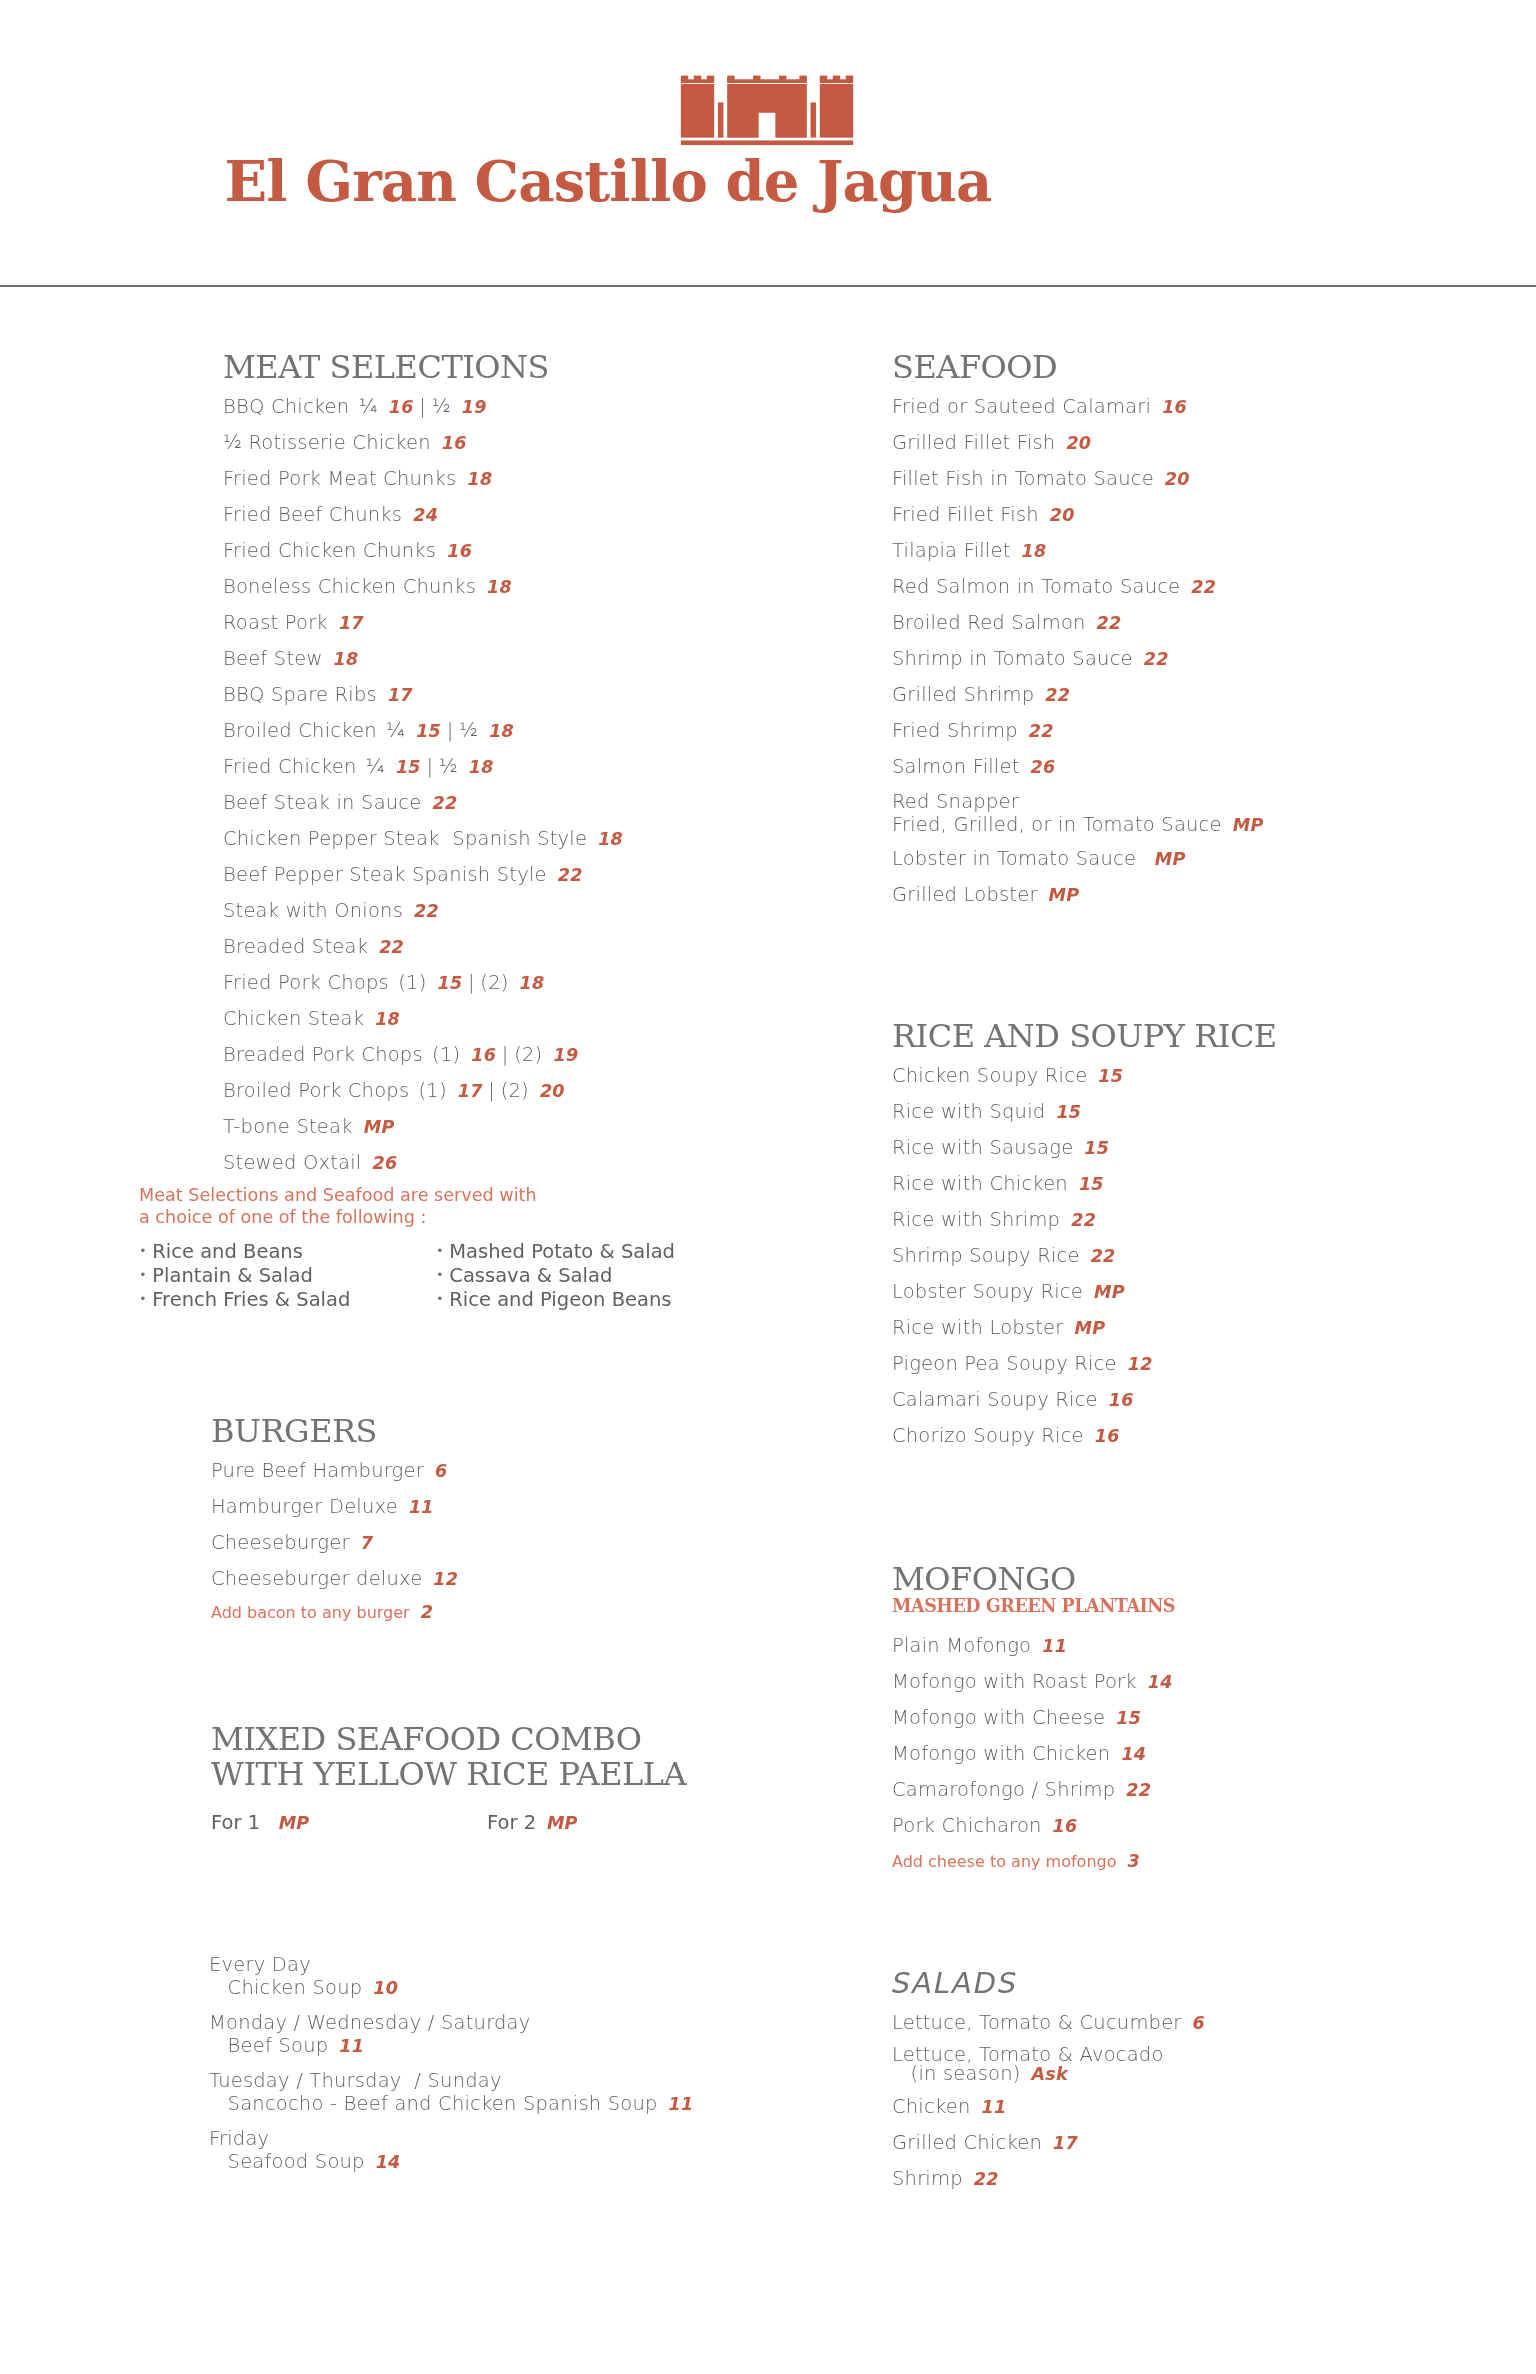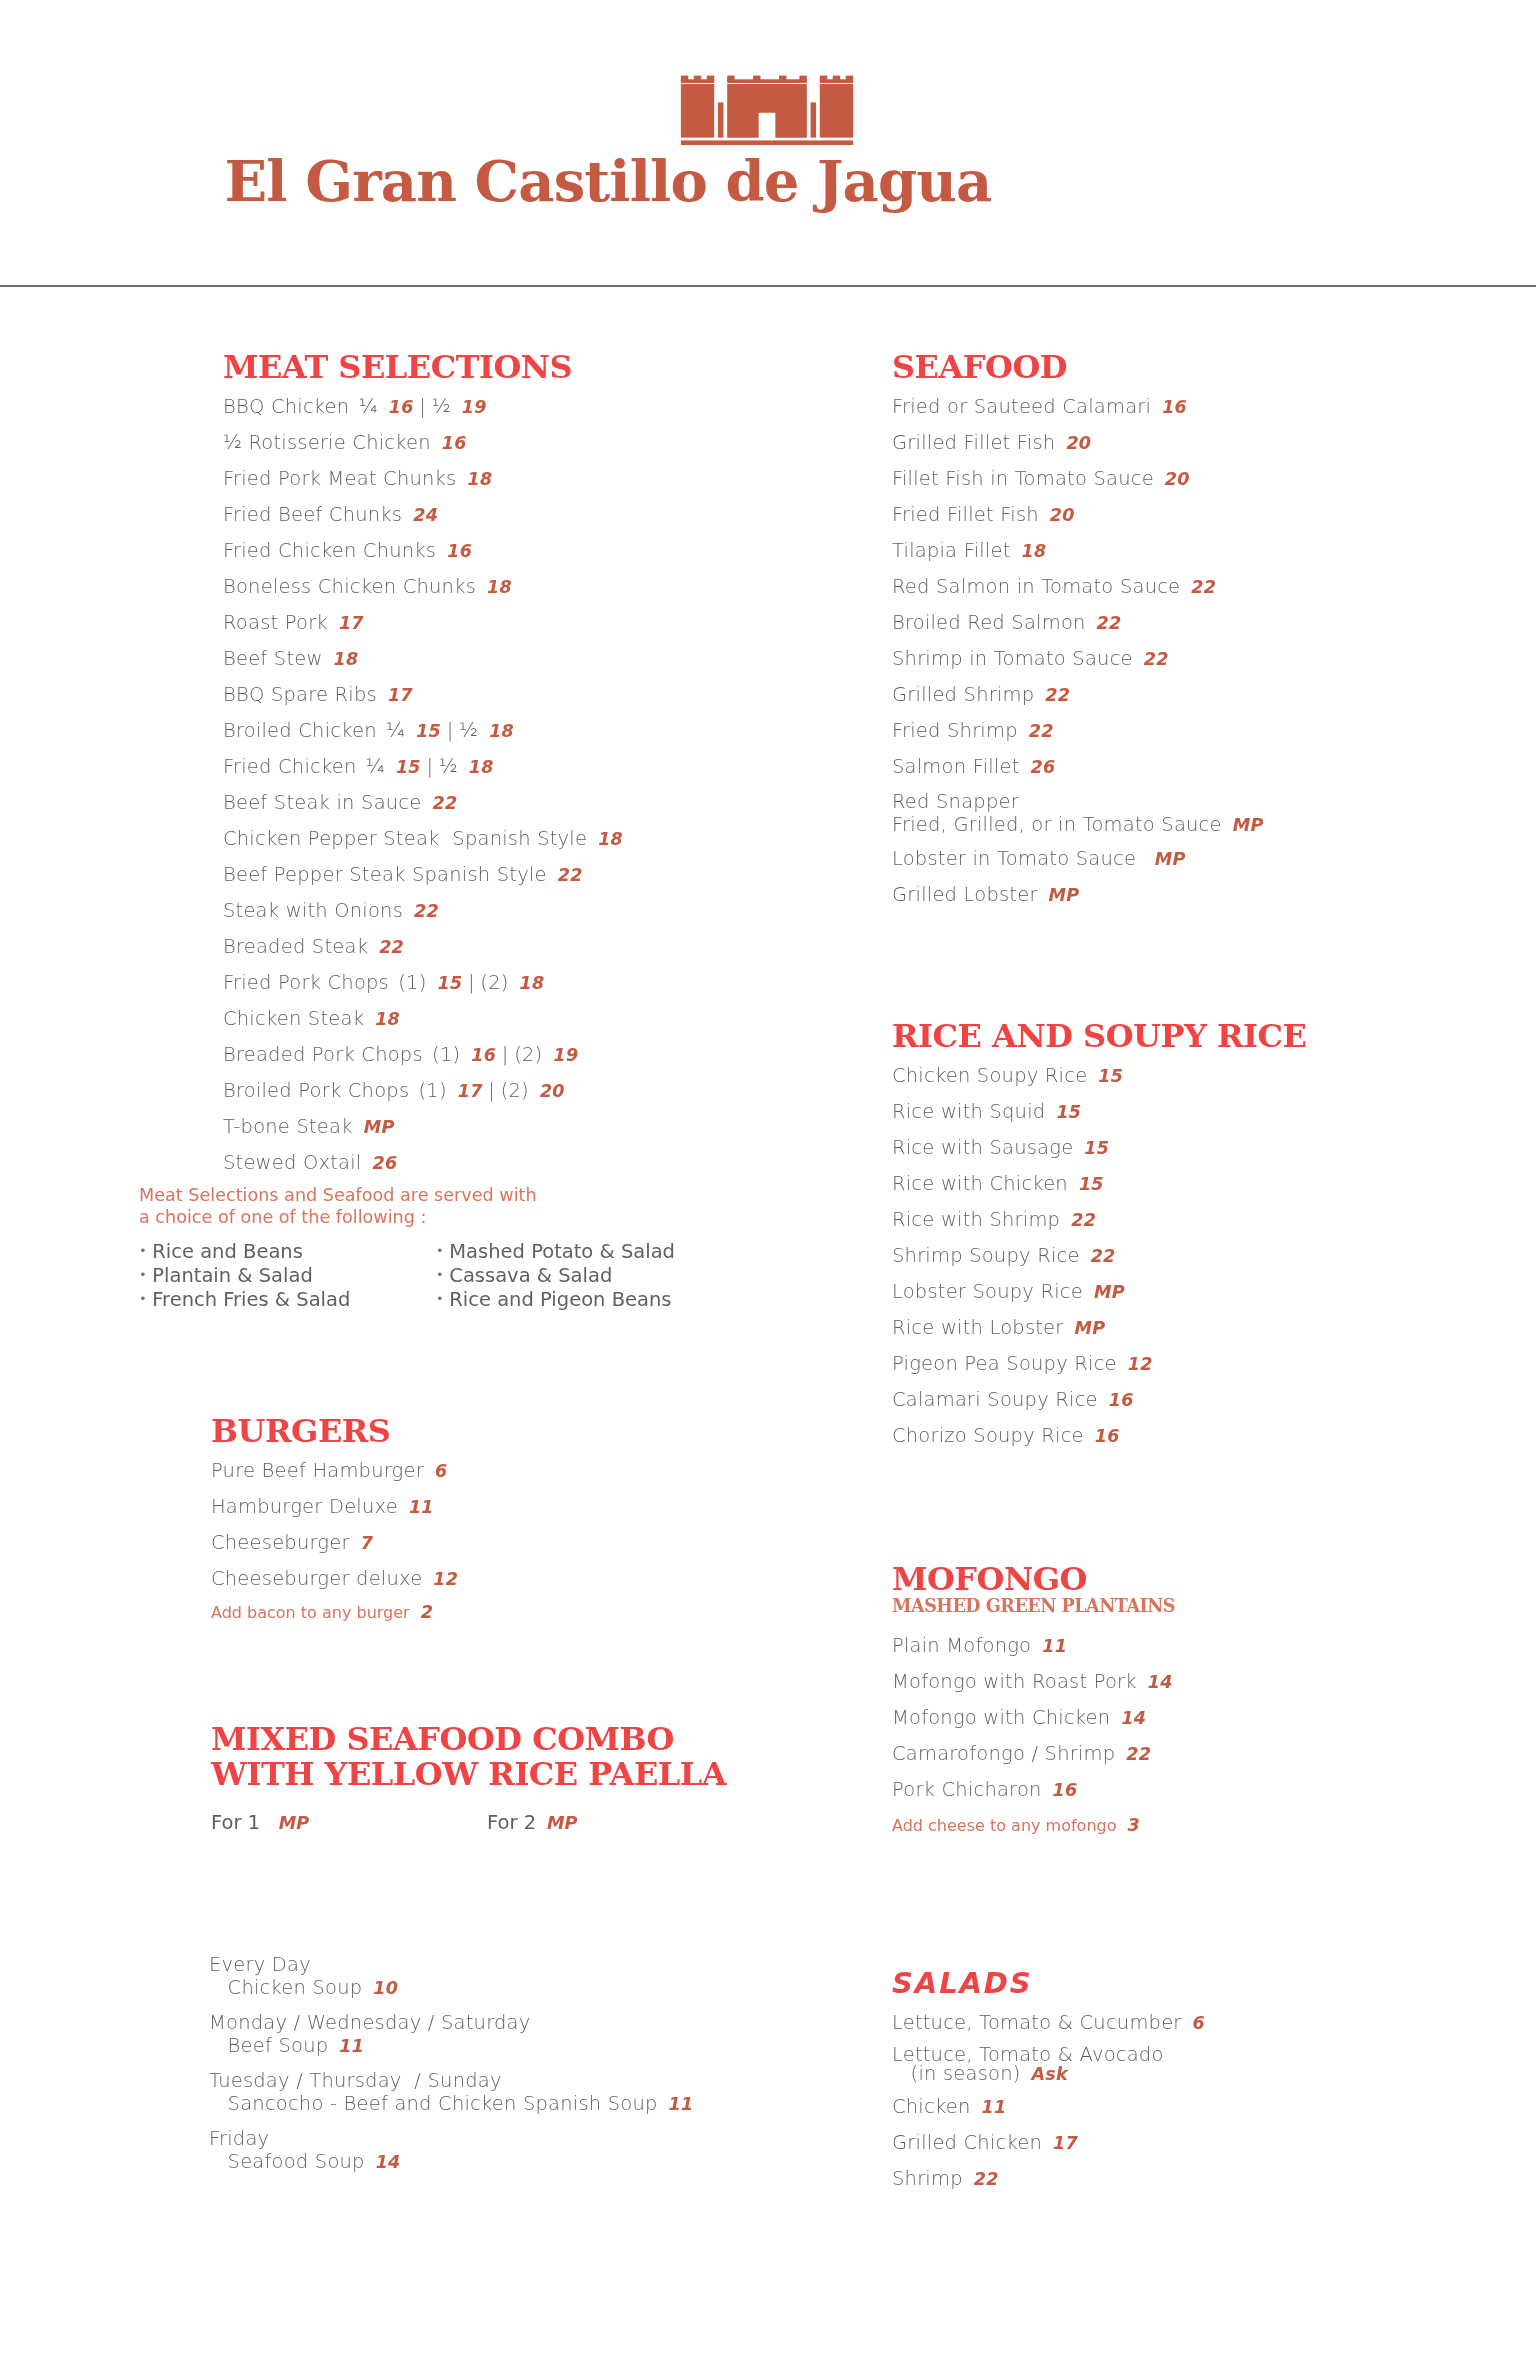--- a/index.html
+++ b/index.html
@@ -8,21 +8,21 @@
 
   
   .logo { position: absolute; left: 679px; top: 70px; width: 176px; height: 76px; }
   .brand-title { position: absolute; left: 0; width: 1216px; top: 148px; text-align: center;
                  font-family: "DejaVu Serif", serif; font-weight: bold; font-size: 56px;
                  color: #c55a42; letter-spacing: -0.9px; }
   .divider { position: absolute; left: 0; top: 285px; width: 1536px; height: 1.9px; background: #6e6e6e; }
 
   
   .section { position: absolute; }
-  .sec-title { font-family: "DejaVu Serif", serif; font-weight: bold; color: #ef4444;
+  .sec-title { font-family: "DejaVu Serif", serif; font-weight: normal; color: #737373;
                font-size: 32px; line-height: 35px; letter-spacing: -0.5px; margin: 0; }
   .sec-title.sans-italic { font-family: "DejaVu Sans", sans-serif; font-style: italic; letter-spacing: 1.9px; }
   .sec-sub { font-family: "DejaVu Serif", serif; color: #d8735d; font-size: 17.6px; line-height: 18.6px; letter-spacing: -0.5px; font-weight: bold; }
   .items { list-style: none; margin: 3.7px 0 0 0; padding: 0; }
   .item { font-size: 19.5px; line-height: 35px; color: #606060; white-space: nowrap; font-weight: 300; letter-spacing: 0.2px; }
   .price { color: #c55a42; font-weight: bold; font-style: italic; margin-left: 11px; font-size: 17.6px; }
   .sep { margin: 0 5.6px; color: #606060; }
   .frac { margin-left: 9.3px; }
   .note { font-size: 16px; color: #d8735d; line-height: 20.4px; }
   .note .price { font-size: 17.6px; }
@@ -202,20 +202,21 @@
     <li class="item"><span>Chorizo Soupy Rice</span><span class="price">16</span></li>
   </ul>
 </div>
 
 <div class="section" style="left:892px; top:1562px; width:519px;">
   <h2 class="sec-title">MOFONGO</h2>
   <div class="sec-sub">MASHED GREEN PLANTAINS</div>
   <ul class="items" style="margin-top:12px;">
     <li class="item"><span>Plain Mofongo</span><span class="price">11</span></li>
     <li class="item"><span>Mofongo with Roast Pork</span><span class="price">14</span></li>
+    <li class="item"><span>Mofongo with Cheese</span><span class="price">15</span></li>
     <li class="item"><span>Mofongo with Chicken</span><span class="price">14</span></li>
     <li class="item"><span>Camarofongo / Shrimp</span><span class="price">22</span></li>
     <li class="item"><span>Pork Chicharon</span><span class="price">16</span></li>
   </ul>
   <div class="note" style="margin-top:7.4px;"><span>Add cheese to any mofongo</span><span class="price">3</span></div>
 </div>
 
 <div class="section" style="left:892px; top:1966px; width:519px;">
   <h2 class="sec-title sans-italic" style="font-size:29px;">SALADS</h2>
   <ul class="items">

